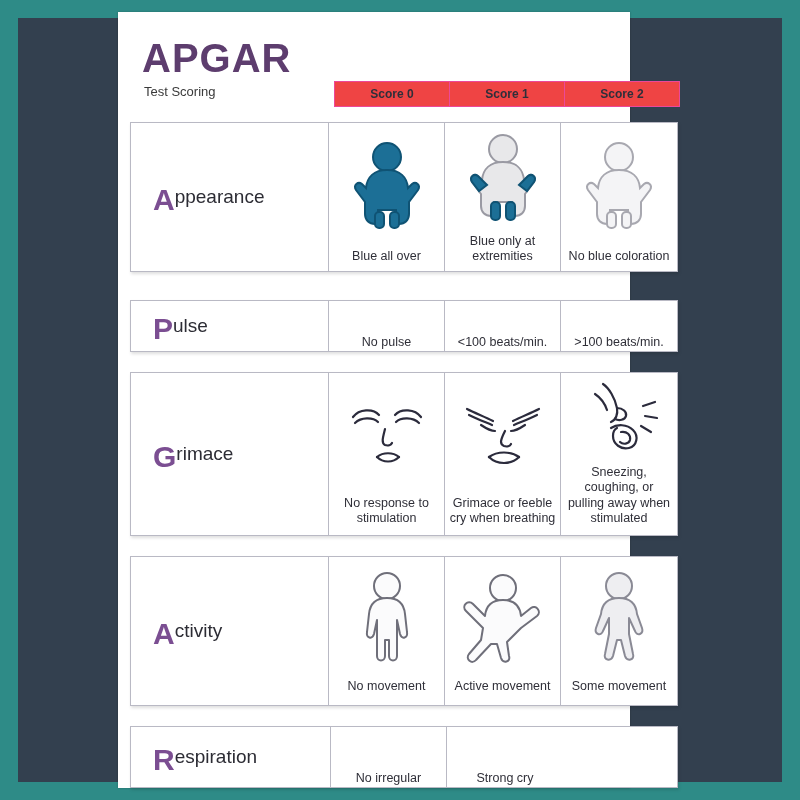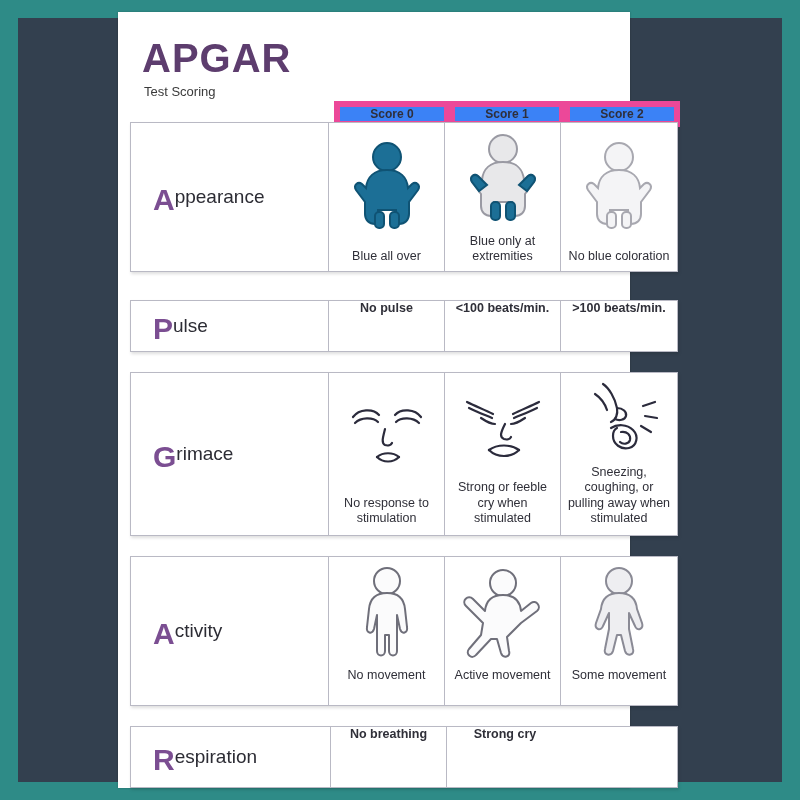--- a/index.html
+++ b/index.html
@@ -59,30 +59,29 @@
   }
   .score-headers {
     position: absolute;
     left: 204px; top: 55px;
     display: flex;
     width: 348px;
   }
   .score-head {
     width: 116px;
     height: 26px;
-    border: 6px solid #ec4899;
+    border: 1px solid #ec4899;
     box-sizing: border-box;
     display: flex;
     align-items: center;
     justify-content: center;
     font-size: 12px;
     font-weight: bold;
     color: #2f2f3a;
-    background: #3b82f6;
-    margin-top: 20px;
+    background: #ef4444;
   }
   .score-head + .score-head { margin-left: -1px; }
 
   
   .row {
     position: absolute;
     left: 12px;
     width: 548px;
     border: 1px solid #b9b9c4;
     box-sizing: border-box;
@@ -139,27 +138,26 @@
   }
   
   #row-appearance { top: 110px;  height: 150px; }
   #row-pulse      { top: 288px;  height: 52px;  }
   #row-grimace    { top: 360px;  height: 164px; }
   #row-activity   { top: 544px;  height: 150px; }
   #row-respiration{ top: 714px;  height: 62px;  }
 
   #row-pulse .cell,
   #row-respiration .cell {
-    justify-content: flex-start;
+    justify-content: flex-end;
     padding-bottom: 0;
-    font-weight: bold;
   }
   #row-grimace .cell { }
   #row-appearance .cell { padding-bottom: 6px; }
-  #row-activity .cell { padding-bottom: 21px; }
+  #row-activity .cell { padding-bottom: 10px; }
 </style>
 </head>
 <body>
 
 <div class="outer-frame">
   <div class="inner-bg"></div>
 
   <div class="sheet">
 
     <div class="header">
@@ -273,21 +271,21 @@
                 <path d="M84 14 C76 18 66 22 58 26"></path>
                 <path d="M82 20 C74 24 66 27 59 30"></path>
                 <path d="M26 30 C32 34 36 36 40 36"></path>
                 <path d="M70 30 C64 34 60 36 56 36"></path>
                 <path d="M50 36 C46 44 44 49 49 51 C52 52 55 51 56 49"></path>
                 <path d="M34 62 C42 56 56 56 64 62"></path>
                 <path d="M34 62 C42 70 56 70 64 62"></path>
               </g>
             </svg>
           </div>
-          <div class="cap-text">Strong or feeble cry when stimulated</div>
+          <div class="cap-text">Grimace or feeble cry when breathing</div>
         </div>
         <div class="cell">
           <div class="art">
             <svg width="96" height="82" viewBox="0 0 96 82">
               <g fill="none" stroke="#2b2b3c" stroke-width="2.2" stroke-linecap="round">
                 <path d="M32 6 C38 10 44 20 46 30 C47 36 45 42 40 44"></path>
                 <path d="M24 16 C30 20 34 26 36 32"></path>
                 <path d="M46 30 C52 30 56 34 55 38 C54 42 48 43 44 41"></path>
                 <path d="M40 50 C46 46 56 46 62 52 C68 58 66 68 58 70 C50 72 42 66 42 58 C42 54 44 51 46 50"></path>
                 <path d="M50 54 C56 53 60 57 59 62 C58 66 52 67 49 64"></path>
@@ -344,21 +342,21 @@
       </div>
     </div>
 
     <div class="row" id="row-respiration">
       <div class="row-label">
         <span class="cap">R</span>
           <span>espiration</span>
       </div>
       <div class="cells">
         <div class="cell">
-          <div class="cap-text">No breathing</div>
+          <div class="cap-text">No irregular</div>
         </div>
         <div class="cell">
           <div class="cap-text">Strong cry</div>
         </div>
       </div>
     </div>
 
   </div>
 </div>
 

